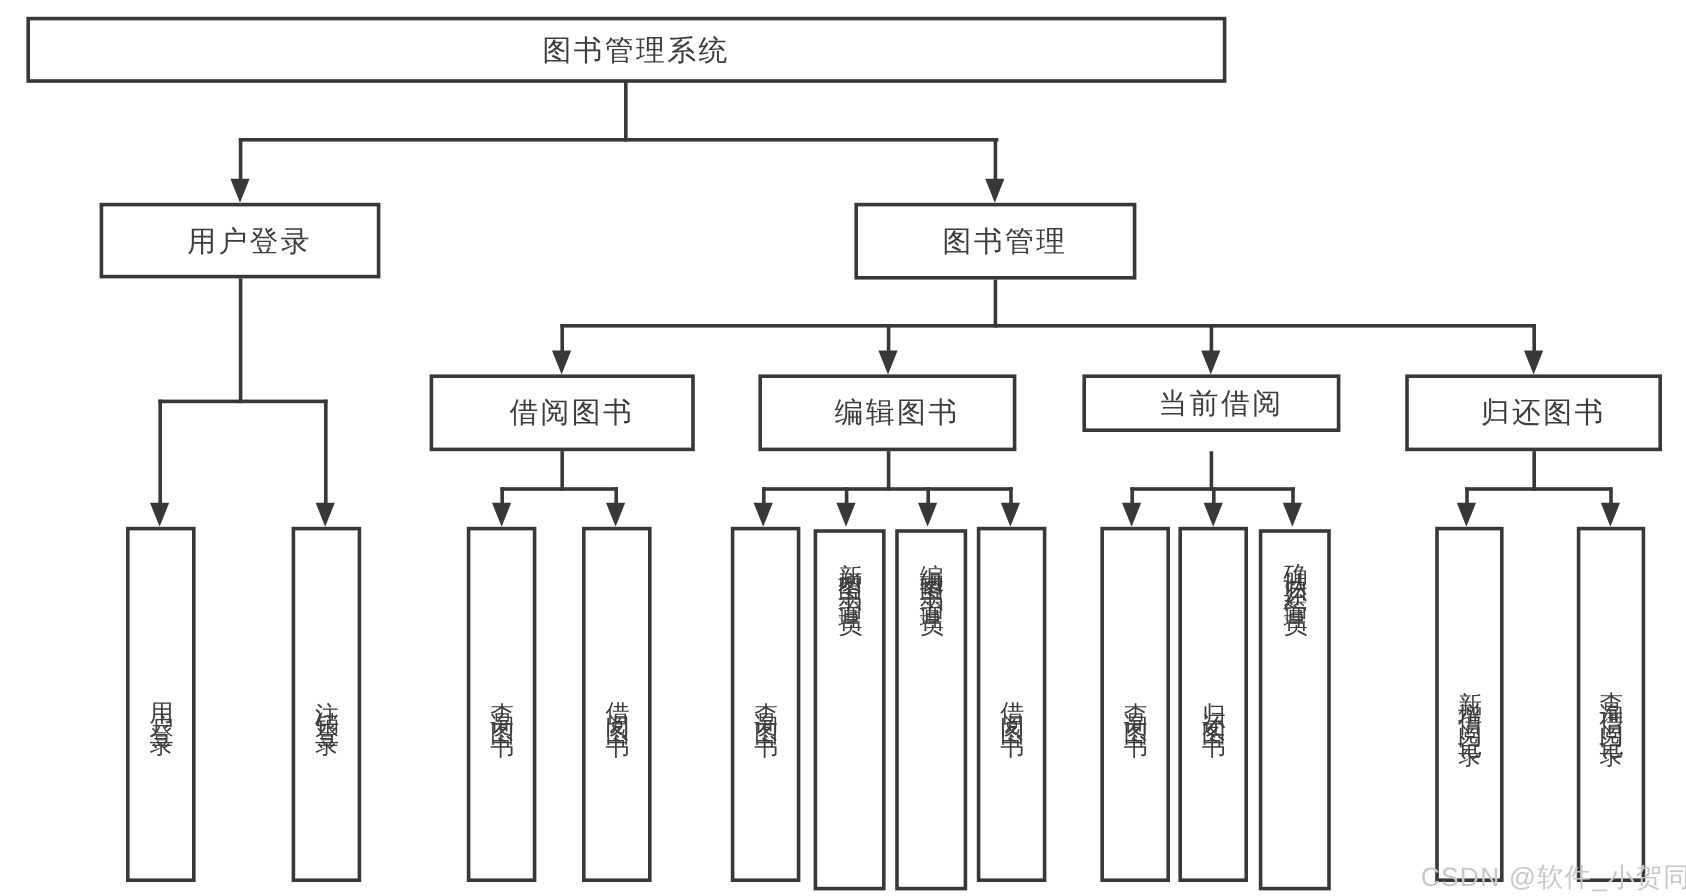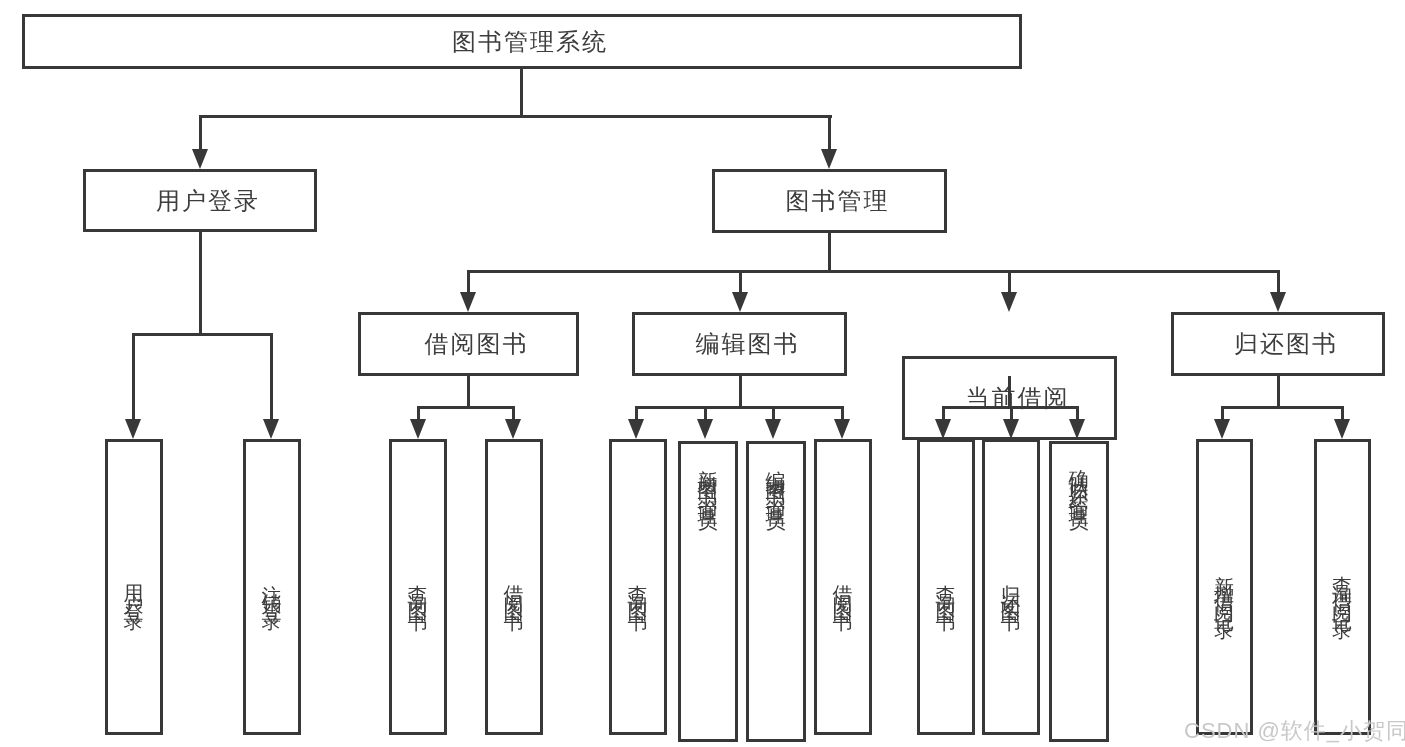--- a/index.html
+++ b/index.html
@@ -75,21 +75,21 @@
   <div class="arrowhead" style="left:1001px;top:292px;"></div>
   <div class="vline" style="left:1277px;top:270px;width:3px;height:26px;"></div>
   <div class="arrowhead" style="left:1270px;top:292px;"></div>
 
   <div class="box" style="left:358px;top:312px;width:221px;height:64px;">
     <span>借阅图书</span>
   </div>
   <div class="box" style="left:632px;top:312px;width:215px;height:64px;">
     <span>编辑图书</span>
   </div>
-  <div class="box" style="left:902px;top:312px;width:215px;height:84px;margin-top:44px;">
+  <div class="box" style="left:902px;top:312px;width:215px;height:48px;">
     <span>当前借阅</span>
   </div>
   <div class="box" style="left:1171px;top:312px;width:214px;height:64px;">
     <span>归还图书</span>
   </div>
 
   <div class="vline" style="left:467px;top:376px;width:3px;height:33px;"></div>
   <div class="hline" style="left:417px;top:406px;width:98px;height:3px;"></div>
   <div class="vline" style="left:417px;top:406px;width:3px;height:15px;"></div>
   <div class="arrowhead" style="left:410px;top:419px;"></div>

